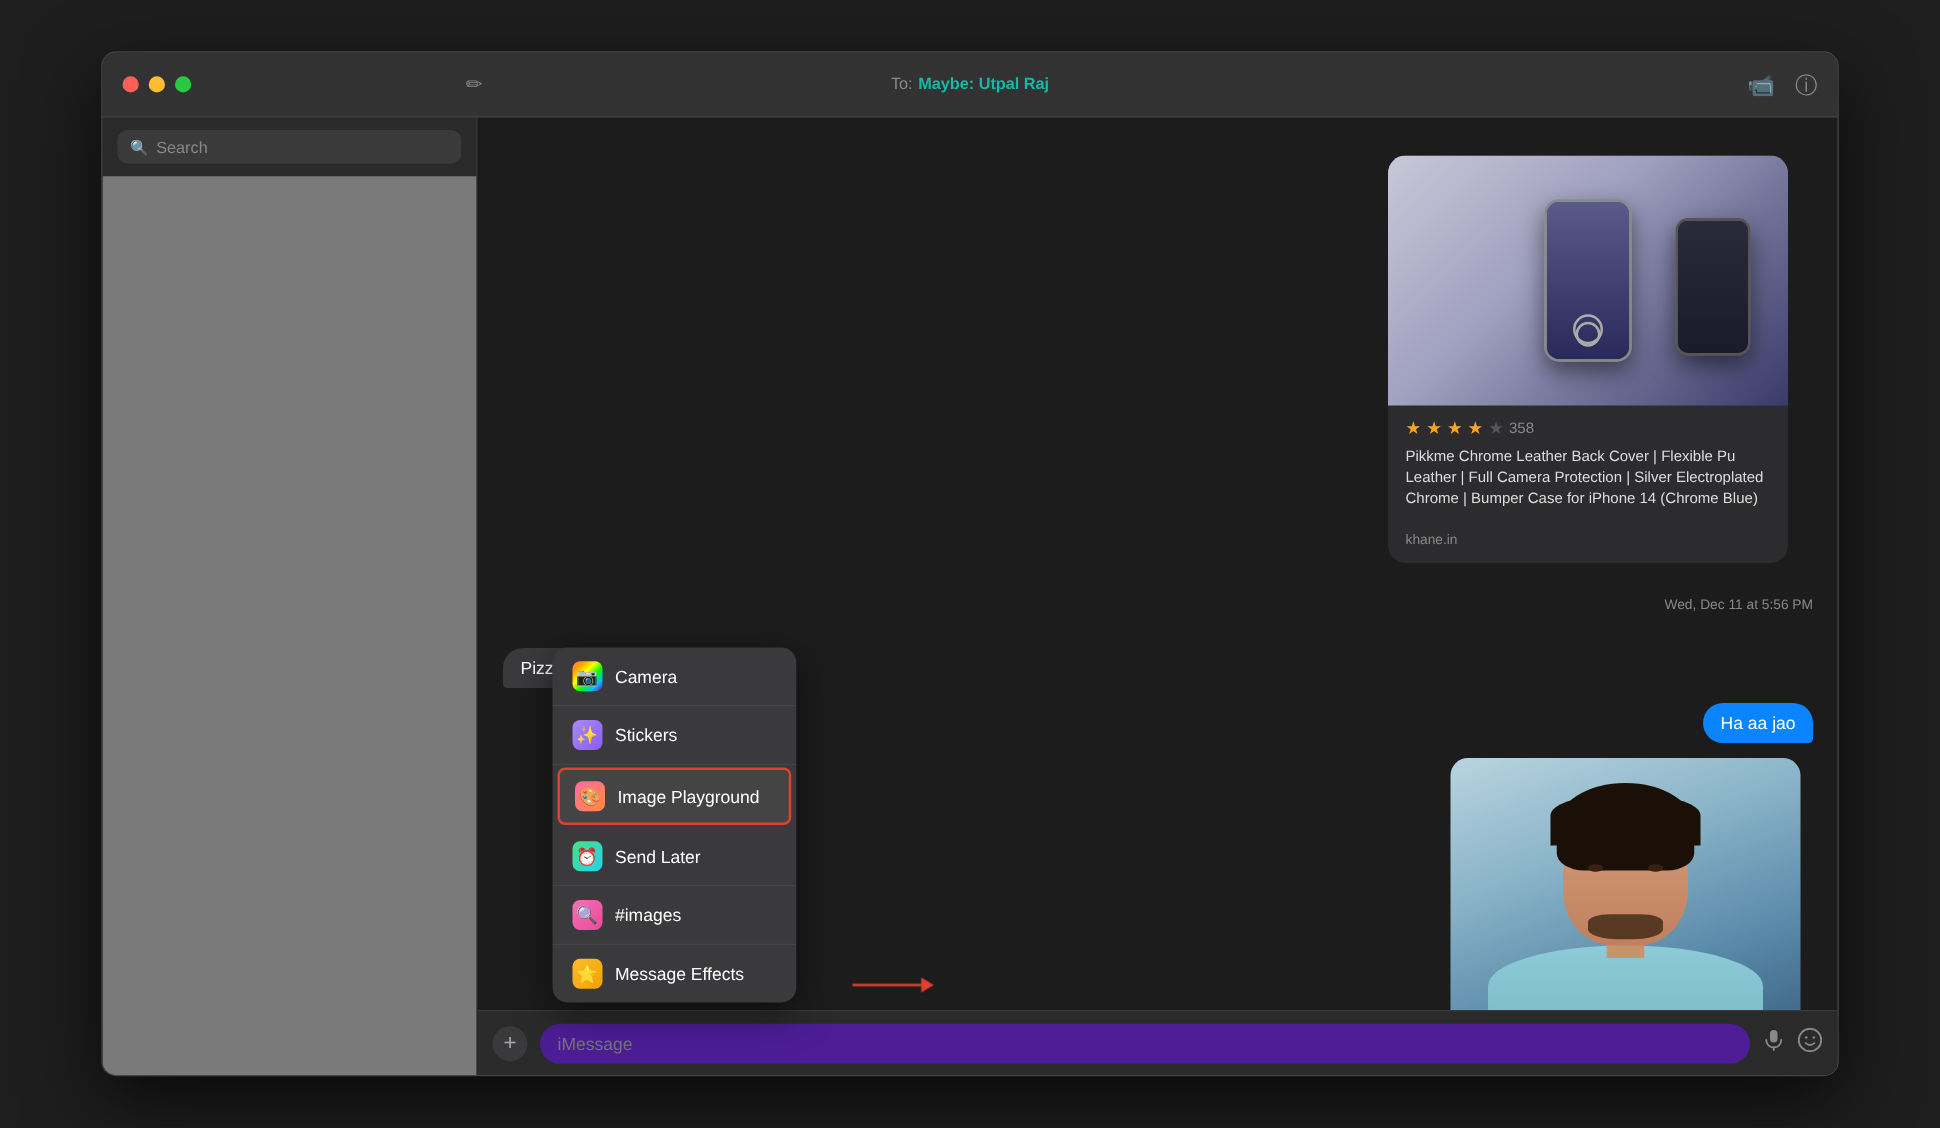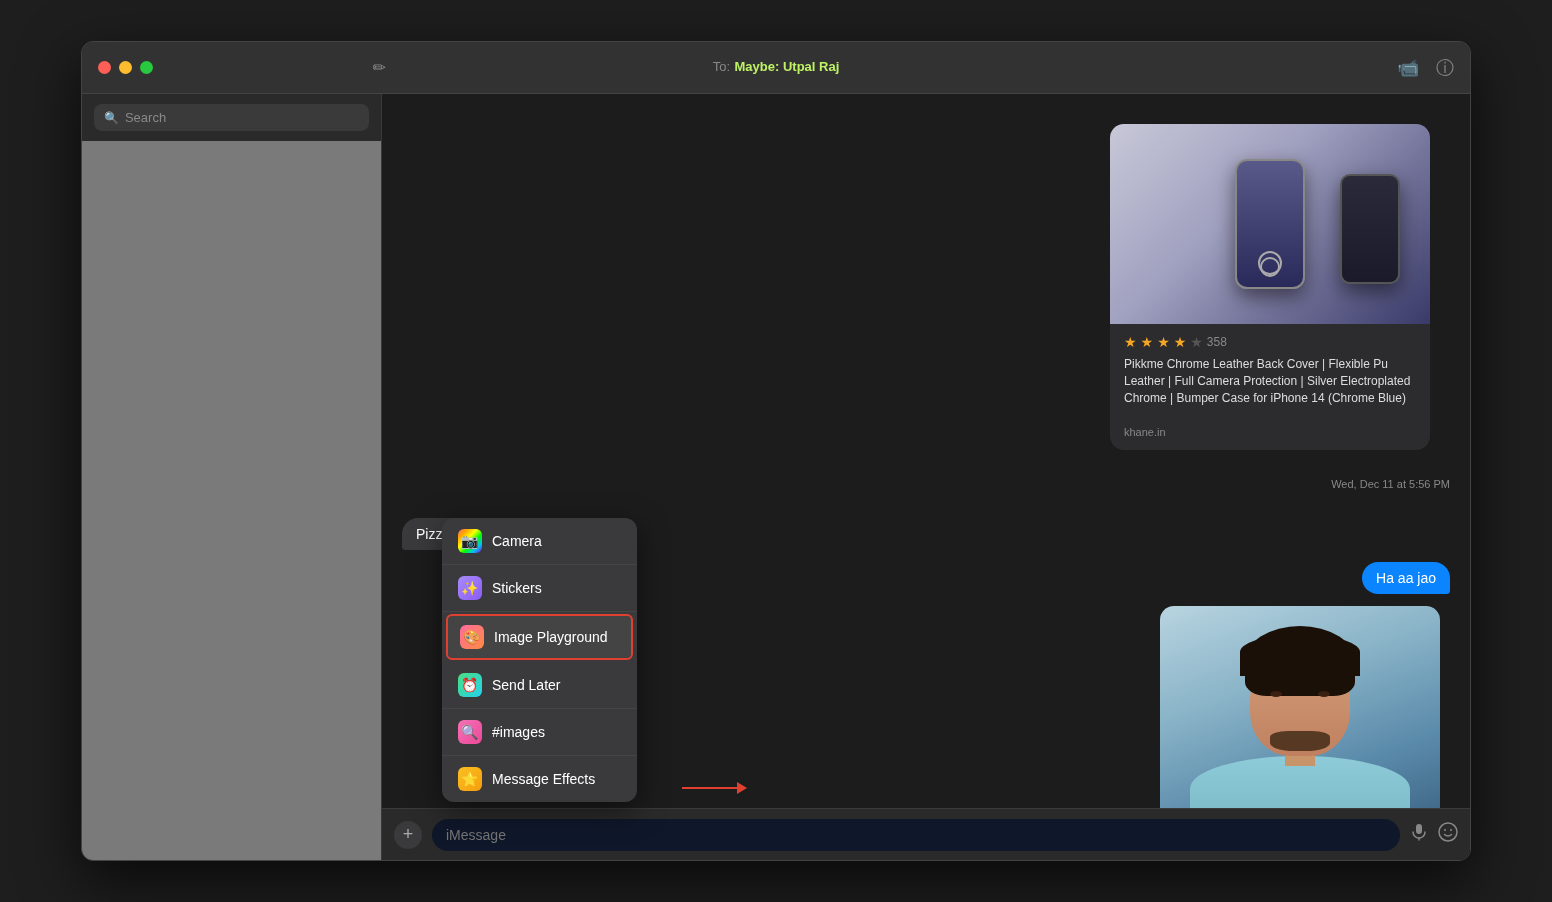--- a/index.html
+++ b/index.html
@@ -50,21 +50,21 @@
       flex: 1;
       display: flex;
       align-items: flex-start;
       justify-content: center;
     }
     .title-to {
       color: #888;
       font-size: 13px;
     }
     .title-name {
-      color: #bef264;
+      color: #14b8a6;
       font-size: 13px;
       font-weight: 600;
     }
     .title-right {
       display: flex;
       gap: 16px;
       align-items: center;
     }
     .main-area {
       display: flex;
@@ -245,21 +245,21 @@
       display: flex;
       align-items: center;
       justify-content: center;
       cursor: pointer;
       color: #aaa;
       font-size: 18px;
       flex-shrink: 0;
     }
     .message-input {
       flex: 1;
-      background: #0f172a;
+      background: #4c1d95;
       border: none;
       border-radius: 18px;
       padding: 8px 14px;
       color: #888;
       font-size: 14px;
       outline: none;
     }
     .audio-icon { color: #888; font-size: 18px; cursor: pointer; }
     .emoji-icon { color: #888; font-size: 18px; cursor: pointer; }
     

